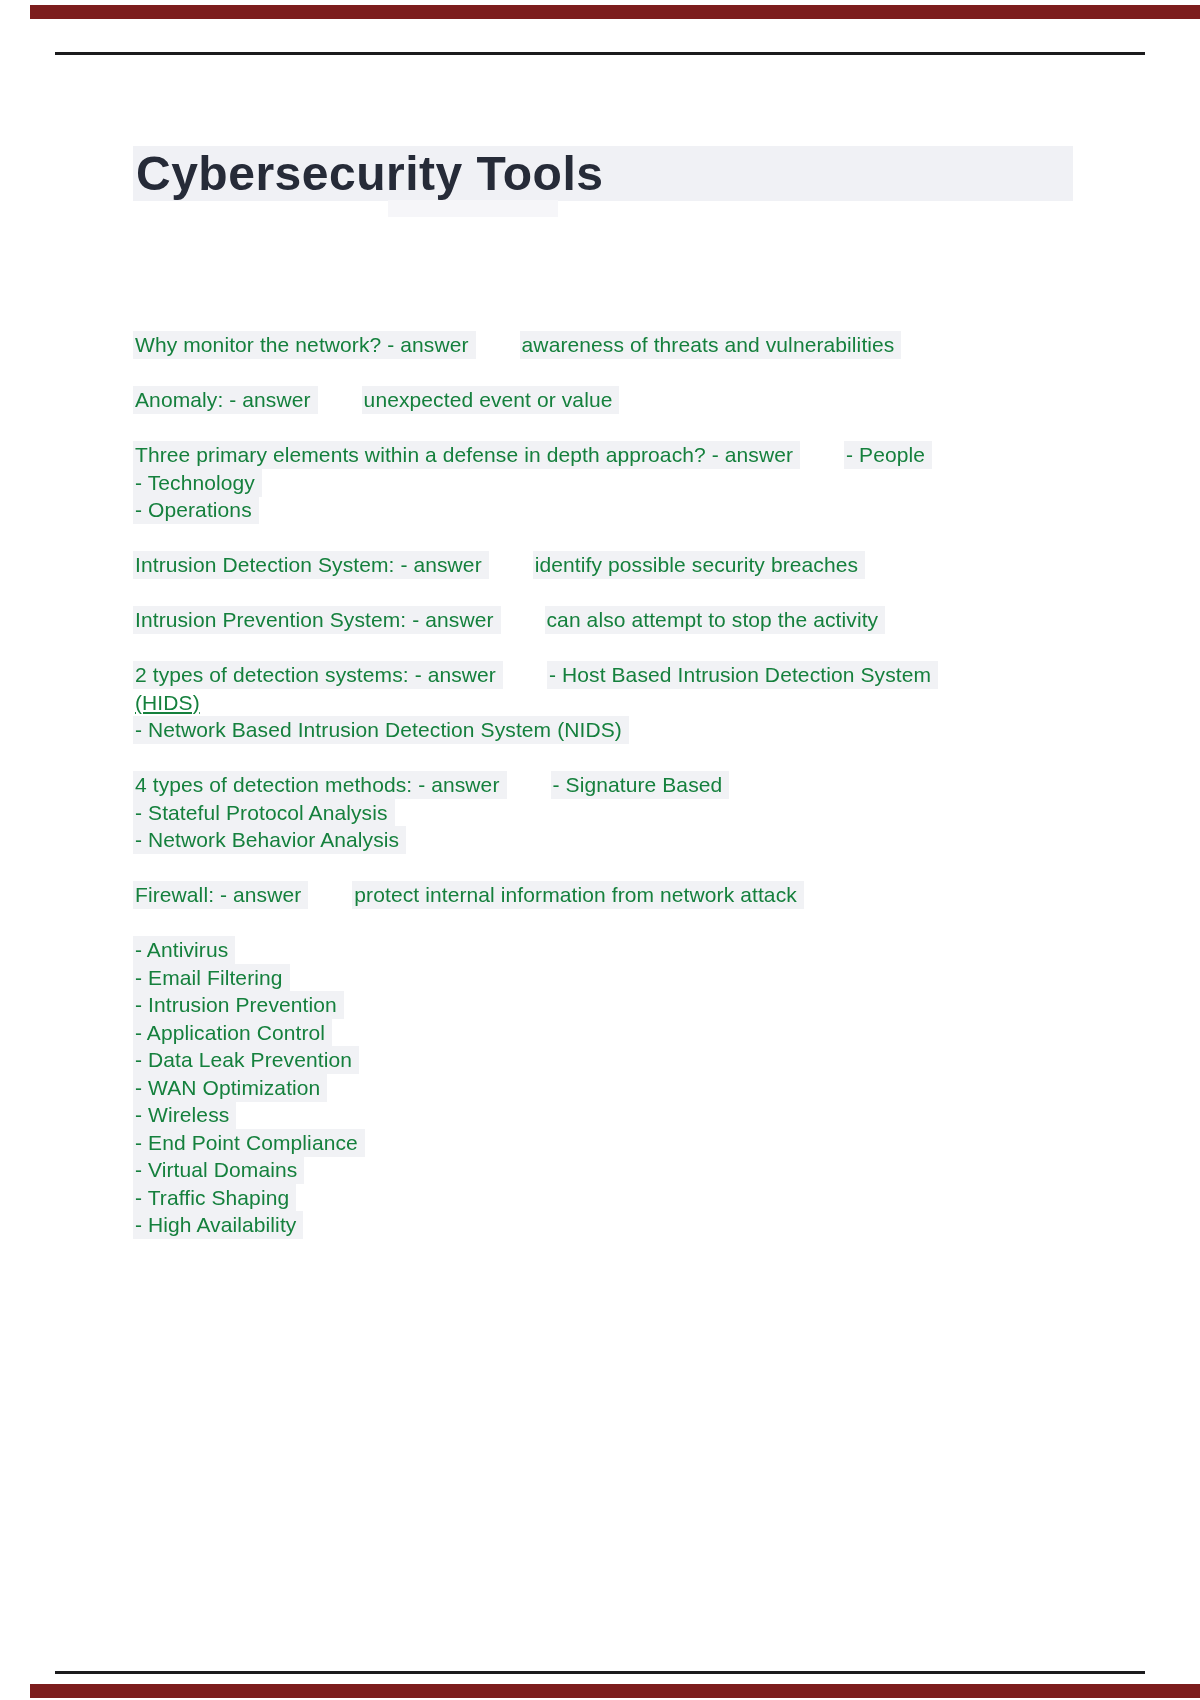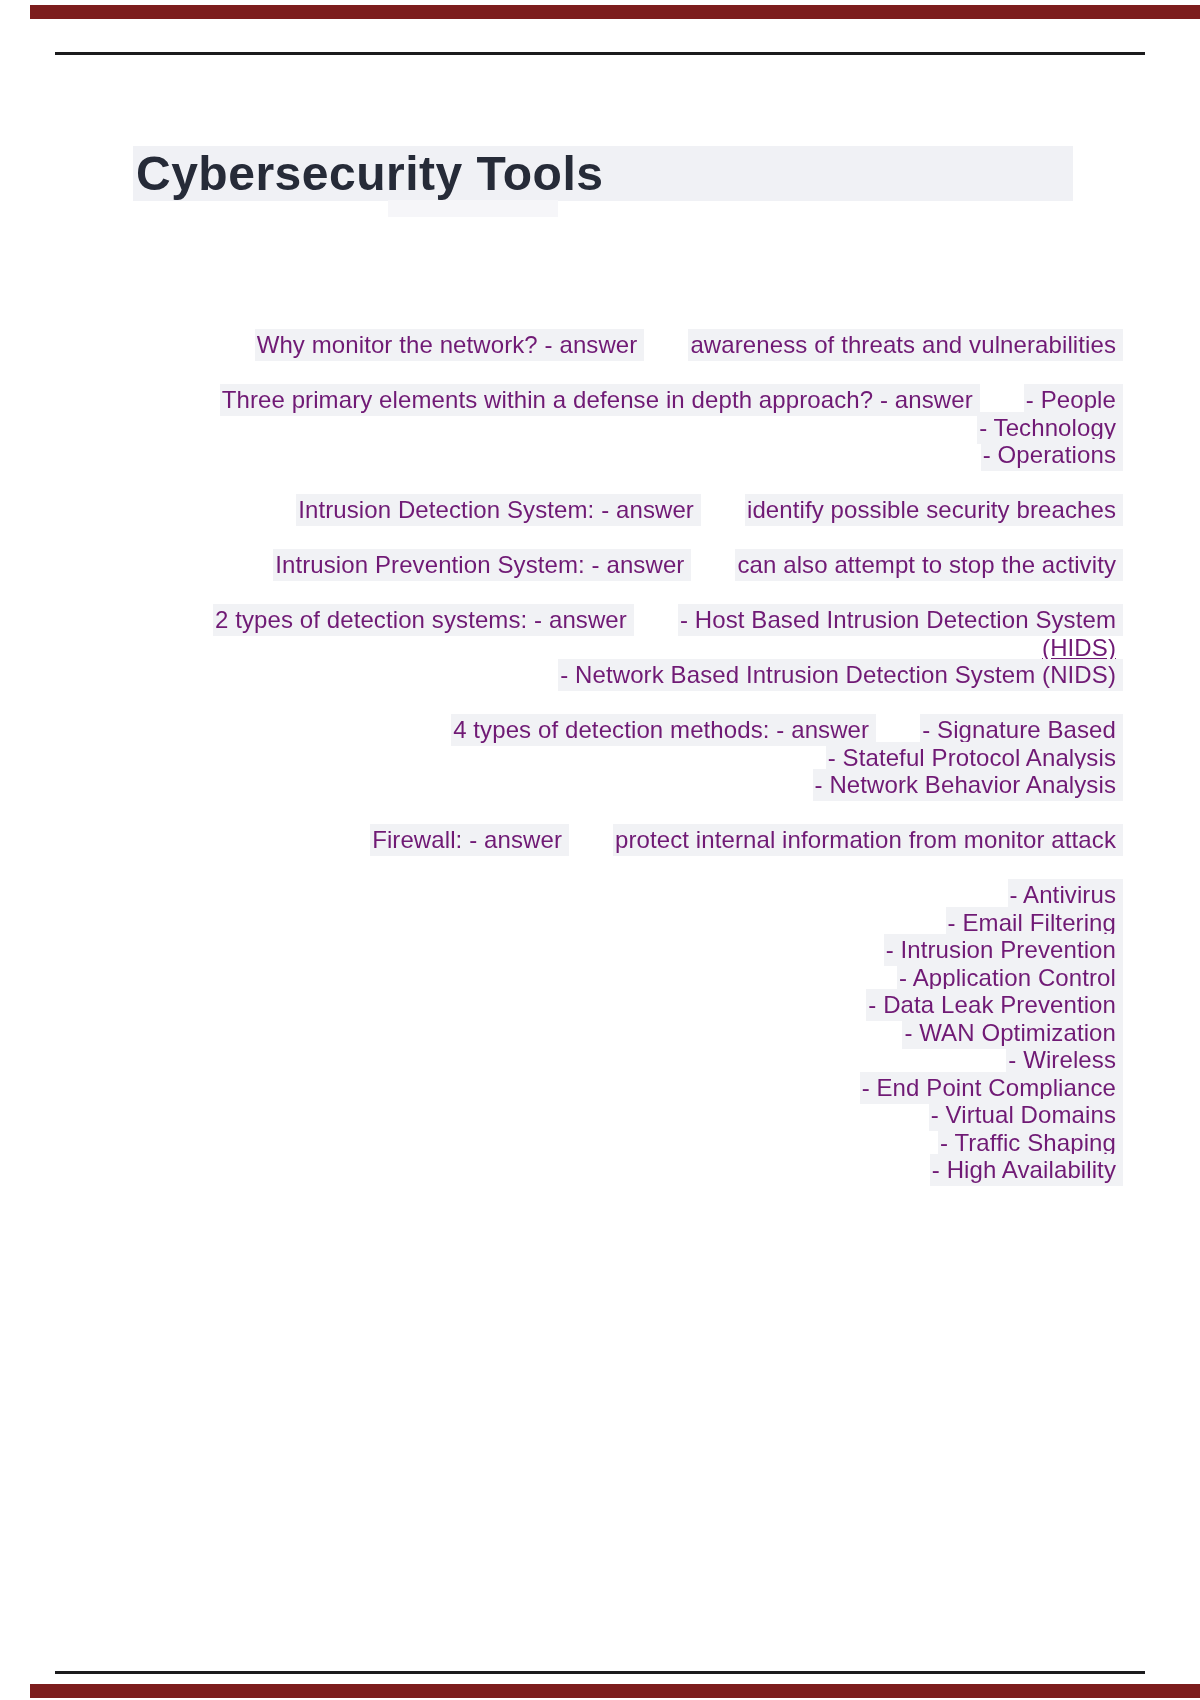--- a/index.html
+++ b/index.html
@@ -6,21 +6,20 @@
     margin: 0; padding: 0;
     width: 1200px; height: 1700px;
     background: #ffffff;
     font-family: "Liberation Sans", sans-serif;
     overflow: hidden;
   }
   #page {
     position: relative;
     width: 1200px; height: 1700px;
     background: #ffffff;
-    text-align: right;
   }
   .edge-bar {
     position: absolute;
     left: 30px; width: 1170px; height: 14px;
     background: #7c1d1d;
   }
   #top-bar { top: 5px; }
   #bottom-bar { top: 1684px; }
   .rule {
     position: absolute;
@@ -47,23 +46,23 @@
   #subtitle-placeholder {
     position: absolute;
     left: 388px; top: 200px;
     width: 170px; height: 17px;
     background: #f6f6f9;
   }
   #qa-container {
     position: absolute;
     left: 133px; top: 331px;
     width: 990px;
-    font-size: 24px;
+    font-size: 21px;
     line-height: 27.5px;
-    color: #701a75;
+    color: #15803d;
     letter-spacing: 0.1px;
   }
   .qa-block { margin-bottom: 27.5px; }
   .qa-line { white-space: nowrap; }
   .hl {
     background: #f1f2f5;
     padding: 2px 7px 3px 2px;
   }
   .plain {
     background: transparent;
@@ -86,20 +85,23 @@
   <div id="title-band">
     <span id="title-text">Cybersecurity Tools</span>
   </div>
   <div id="subtitle-placeholder"></div>
 
   <div id="qa-container">
       <div class="qa-block">
         <div class="qa-line"><span class="hl">Why monitor the network? - answer</span><span class="gap"></span><span class="hl">awareness of threats and vulnerabilities</span></div>
       </div>
       <div class="qa-block">
+        <div class="qa-line"><span class="hl">Anomaly: - answer</span><span class="gap"></span><span class="hl">unexpected event or value</span></div>
+      </div>
+      <div class="qa-block">
         <div class="qa-line"><span class="hl">Three primary elements within a defense in depth approach? - answer</span><span class="gap"></span><span class="hl">- People</span></div>
         <div class="qa-line"><span class="hl">- Technology</span></div>
         <div class="qa-line"><span class="hl">- Operations</span></div>
       </div>
       <div class="qa-block">
         <div class="qa-line"><span class="hl">Intrusion Detection System: - answer</span><span class="gap"></span><span class="hl">identify possible security breaches</span></div>
       </div>
       <div class="qa-block">
         <div class="qa-line"><span class="hl">Intrusion Prevention System: - answer</span><span class="gap"></span><span class="hl">can also attempt to stop the activity</span></div>
       </div>
@@ -107,21 +109,21 @@
         <div class="qa-line"><span class="hl">2 types of detection systems: - answer</span><span class="gap"></span><span class="hl">- Host Based Intrusion Detection System</span></div>
         <div class="qa-line"><span class="plain">(HIDS)</span></div>
         <div class="qa-line"><span class="hl">- Network Based Intrusion Detection System (NIDS)</span></div>
       </div>
       <div class="qa-block">
         <div class="qa-line"><span class="hl">4 types of detection methods: - answer</span><span class="gap"></span><span class="hl">- Signature Based</span></div>
         <div class="qa-line"><span class="hl">- Stateful Protocol Analysis</span></div>
         <div class="qa-line"><span class="hl">- Network Behavior Analysis</span></div>
       </div>
       <div class="qa-block">
-        <div class="qa-line"><span class="hl">Firewall: - answer</span><span class="gap"></span><span class="hl">protect internal information from monitor attack</span></div>
+        <div class="qa-line"><span class="hl">Firewall: - answer</span><span class="gap"></span><span class="hl">protect internal information from network attack</span></div>
       </div>
       <div class="qa-block">
         <div class="qa-line"><span class="hl">- Antivirus</span></div>
         <div class="qa-line"><span class="hl">- Email Filtering</span></div>
         <div class="qa-line"><span class="hl">- Intrusion Prevention</span></div>
         <div class="qa-line"><span class="hl">- Application Control</span></div>
         <div class="qa-line"><span class="hl">- Data Leak Prevention</span></div>
         <div class="qa-line"><span class="hl">- WAN Optimization</span></div>
         <div class="qa-line"><span class="hl">- Wireless</span></div>
         <div class="qa-line"><span class="hl">- End Point Compliance</span></div>

